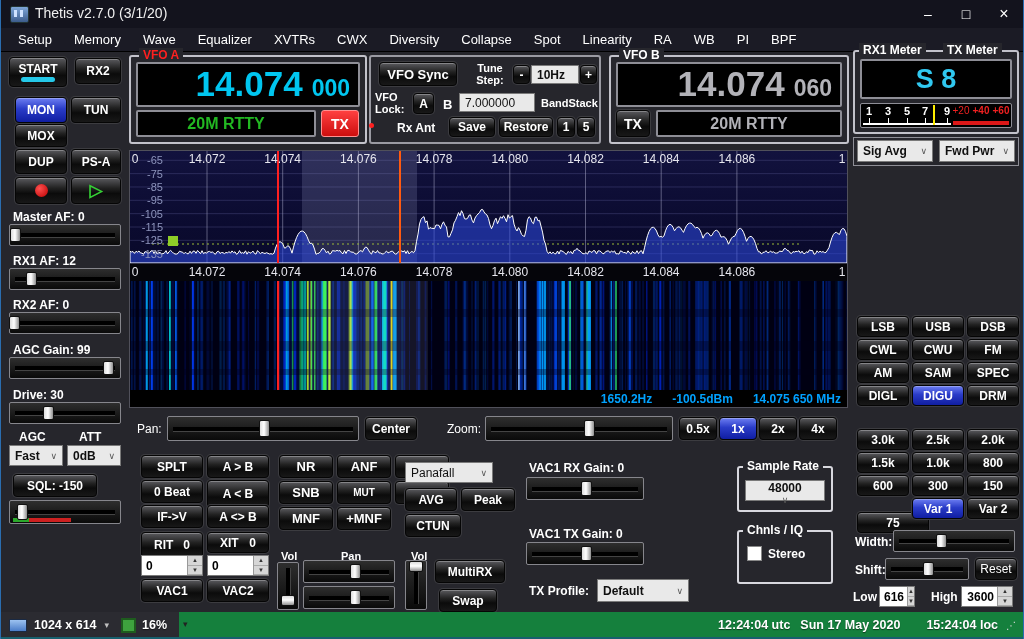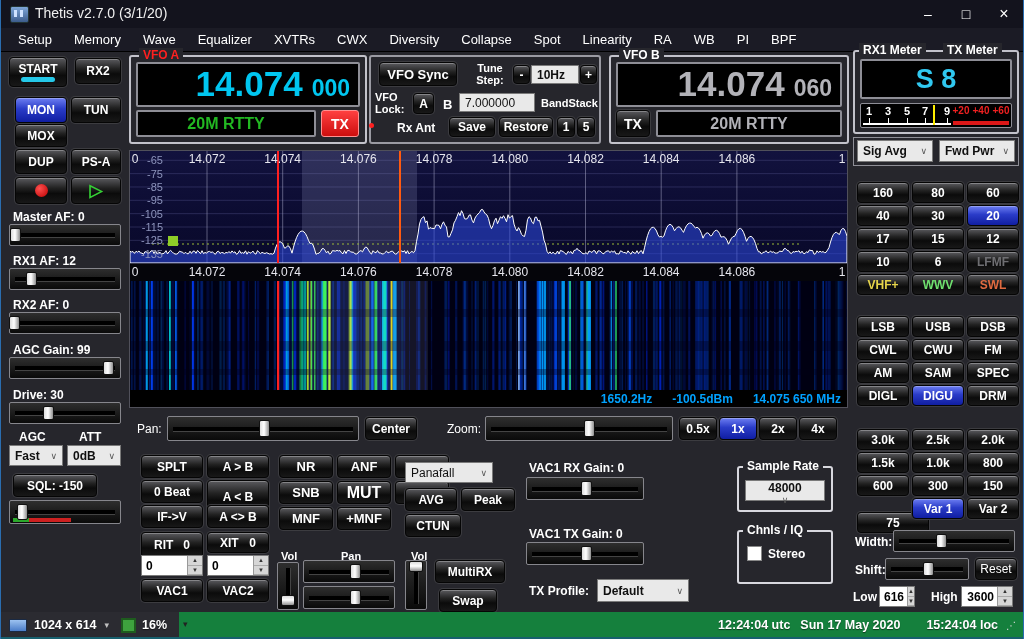--- a/index.html
+++ b/index.html
@@ -200,55 +200,38 @@
         <span style="position: absolute; left: 8px; top: 1px; color: rgb(255, 255, 255); font-size: 11px; font-weight: bold; transform: translateX(-50%);">1</span>
         <span style="position: absolute; left: 8px; top: 14px; width: 1px; height: 5px; background: rgb(255, 255, 255);"></span>
         <span style="position: absolute; left: 27px; top: 1px; color: rgb(255, 255, 255); font-size: 11px; font-weight: bold; transform: translateX(-50%);">3</span>
         <span style="position: absolute; left: 27px; top: 14px; width: 1px; height: 5px; background: rgb(255, 255, 255);"></span>
         <span style="position: absolute; left: 46px; top: 1px; color: rgb(255, 255, 255); font-size: 11px; font-weight: bold; transform: translateX(-50%);">5</span>
         <span style="position: absolute; left: 46px; top: 14px; width: 1px; height: 5px; background: rgb(255, 255, 255);"></span>
         <span style="position: absolute; left: 64px; top: 1px; color: rgb(255, 255, 255); font-size: 11px; font-weight: bold; transform: translateX(-50%);">7</span>
         <span style="position: absolute; left: 64px; top: 14px; width: 1px; height: 5px; background: rgb(255, 255, 255);"></span>
         <span style="position: absolute; left: 86px; top: 1px; color: rgb(255, 255, 255); font-size: 11px; font-weight: bold; transform: translateX(-50%);">9</span>
         <span style="position: absolute; left: 86px; top: 14px; width: 1px; height: 5px; background: rgb(255, 255, 255);"></span>
-        <span style="position: absolute; left: 100px; top: 1px; color: rgb(238, 32, 32); font-size: 10px; font-weight: bold; transform: translateX(-50%);">+20</span>
+        <span style="position: absolute; left: 100px; top: 1px; color: rgb(238, 32, 32); font-size: 10px; font-weight: normal; transform: translateX(-50%);">+20</span>
         <span style="position: absolute; left: 120px; top: 1px; color: rgb(238, 32, 32); font-size: 10px; font-weight: bold; transform: translateX(-50%);">+40</span>
         <span style="position: absolute; left: 140px; top: 1px; color: rgb(238, 32, 32); font-size: 10px; font-weight: bold; transform: translateX(-50%);">+60</span>
         <div style="position: absolute; left: 2px; top: 19px; width: 88px; height: 2px; background: rgb(255, 255, 255);"></div>
         <div style="position: absolute; left: 92px; top: 17px; width: 56px; height: 4px; background: rgb(221, 24, 24);"></div>
         <div style="position: absolute; left: 72px; top: 1px; width: 2px; height: 20px; background: rgb(255, 238, 0);"></div>
       </div>
   </div>
   <div class="abs" style="left:852px;top:137px;width:166px;height:29px;border:1px solid #8e8e96;box-sizing:border-box;"></div>
   <div class="dd" style="left:856px;top:140px;width:76px;height:22px;">
     <span>Sig Avg</span>
       <span class="cv">∨</span>
   </div>
   <div class="dd" style="left:938px;top:140px;width:76px;height:22px;">
     <span>Fwd Pwr</span>
       <span class="cv">∨</span>
   </div>
 
-  <div class="abs" id="bands-grid" style="left:856px;top:182px;width:166px;height:116px;">
-      <div class="btn" style="left: 0px; top: 0px; width: 52px; height: 21px;">160</div>
-      <div class="btn" style="left: 55px; top: 0px; width: 52px; height: 21px;">80</div>
-      <div class="btn" style="left: 110px; top: 0px; width: 52px; height: 21px;">60</div>
-      <div class="btn" style="left: 0px; top: 23px; width: 52px; height: 21px;">40</div>
-      <div class="btn" style="left: 55px; top: 23px; width: 52px; height: 21px;">30</div>
-      <div class="btn active" style="left: 110px; top: 23px; width: 52px; height: 21px;">20</div>
-      <div class="btn" style="left: 0px; top: 46px; width: 52px; height: 21px;">17</div>
-      <div class="btn" style="left: 55px; top: 46px; width: 52px; height: 21px;">15</div>
-      <div class="btn" style="left: 110px; top: 46px; width: 52px; height: 21px;">12</div>
-      <div class="btn" style="left: 0px; top: 69px; width: 52px; height: 21px;">10</div>
-      <div class="btn" style="left: 55px; top: 69px; width: 52px; height: 21px;">6</div>
-      <div class="btn disabled" style="left: 110px; top: 69px; width: 52px; height: 21px;">LFMF</div>
-      <div class="btn" style="left: 0px; top: 92px; width: 52px; height: 21px; color: rgb(230, 212, 74);">VHF+</div>
-      <div class="btn" style="left: 55px; top: 92px; width: 52px; height: 21px; color: rgb(111, 224, 111);">WWV</div>
-      <div class="btn" style="left: 110px; top: 92px; width: 52px; height: 21px; color: rgb(224, 106, 64);">SWL</div>
-    </div>
   <div class="abs" id="modes-grid" style="left:856px;top:316px;width:166px;height:94px;">
       <div class="btn" style="left: 0px; top: 0px; width: 52px; height: 21px;">LSB</div>
       <div class="btn" style="left: 55px; top: 0px; width: 52px; height: 21px;">USB</div>
       <div class="btn" style="left: 110px; top: 0px; width: 52px; height: 21px;">DSB</div>
       <div class="btn" style="left: 0px; top: 23px; width: 52px; height: 21px;">CWL</div>
       <div class="btn" style="left: 55px; top: 23px; width: 52px; height: 21px;">CWU</div>
       <div class="btn" style="left: 110px; top: 23px; width: 52px; height: 21px;">FM</div>
       <div class="btn" style="left: 0px; top: 46px; width: 52px; height: 21px;">AM</div>
       <div class="btn" style="left: 55px; top: 46px; width: 52px; height: 21px;">SAM</div>
       <div class="btn" style="left: 110px; top: 46px; width: 52px; height: 21px;">SPEC</div>
@@ -730,21 +713,21 @@
   <div class="abs" id="zoom-buttons" style="left:678px;top:417px;">
       <div class="btn" style="left: 0px; top: 0px; width: 38px; height: 23px;">0.5x</div>
       <div class="btn active" style="left: 40px; top: 0px; width: 38px; height: 23px;">1x</div>
       <div class="btn" style="left: 80px; top: 0px; width: 38px; height: 23px;">2x</div>
       <div class="btn" style="left: 120px; top: 0px; width: 38px; height: 23px;">4x</div>
     </div>
 
   <div class="btn" style="left:140px;top:455px;width:62px;height:23px;">SPLT</div>
   <div class="btn" style="left:206px;top:455px;width:62px;height:23px;">A &gt; B</div>
   <div class="btn" style="left:140px;top:480px;width:62px;height:23px;">0 Beat</div>
-  <div class="btn" style="left:206px;top:480px;width:62px;height:33px;">A &lt; B</div>
+  <div class="btn" style="left:206px;top:480px;width:62px;height:28px;">A &lt; B</div>
   <div class="btn" style="left:140px;top:505px;width:62px;height:23px;">IF-&gt;V</div>
   <div class="btn" style="left:206px;top:505px;width:62px;height:23px;">A &lt;&gt; B</div>
   <div class="btn" style="left:140px;top:532px;width:62px;height:21px;justify-content:space-between;padding:12px 12px;text-align:center;">
     <span>RIT</span>
       <span>0</span>
   </div>
   <div class="btn" style="left:206px;top:532px;width:62px;height:21px;justify-content:space-between;padding:0 12px;">
     <span>XIT</span>
       <span>0</span>
   </div>
@@ -763,21 +746,21 @@
       </span>
   </div>
   <div class="btn" style="left:140px;top:579px;width:62px;height:23px;">VAC1</div>
   <div class="btn" style="left:206px;top:579px;width:62px;height:23px;">VAC2</div>
 
   <div class="abs" id="dsp-grid" style="left:278px;top:455px;">
       <div class="btn" style="left: 0px; top: 0px; width: 54px; height: 23px; font-size: 13px;">NR</div>
       <div class="btn" style="left: 58px; top: 0px; width: 54px; height: 23px; font-size: 13px;">ANF</div>
       <div class="btn" style="left: 116px; top: 0px; width: 54px; height: 23px; font-size: 13px;">NB</div>
       <div class="btn" style="left: 0px; top: 26px; width: 54px; height: 23px; font-size: 13px;">SNB</div>
-      <div class="btn" style="left: 58px; top: 26px; width: 54px; height: 23px; font-size: 16px;">MUT</div>
+      <div class="btn" style="left: 58px; top: 26px; width: 54px; height: 23px; font-size: 10px;">MUT</div>
       <div class="btn" style="left: 116px; top: 26px; width: 54px; height: 23px; font-size: 13px;">BIN</div>
       <div class="btn" style="left: 0px; top: 52px; width: 54px; height: 23px; font-size: 13px;">MNF</div>
       <div class="btn" style="left: 58px; top: 52px; width: 54px; height: 23px; font-size: 13px;">+MNF</div>
     </div>
   <div class="dd" style="left:404px;top:462px;width:88px;height:21px;font-weight:normal;">
     <span>Panafall</span>
       <span class="cv">∨</span>
   </div>
   <div class="btn" style="left:404px;top:488px;width:52px;height:23px;">AVG</div>
   <div class="btn" style="left:460px;top:488px;width:54px;height:23px;">Peak</div>

